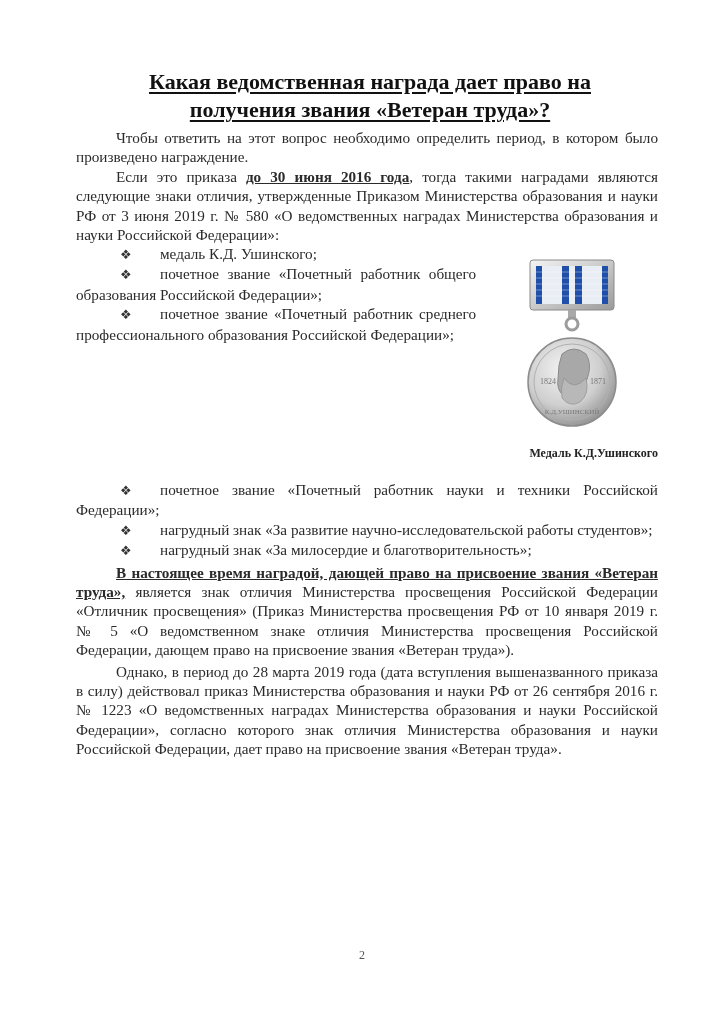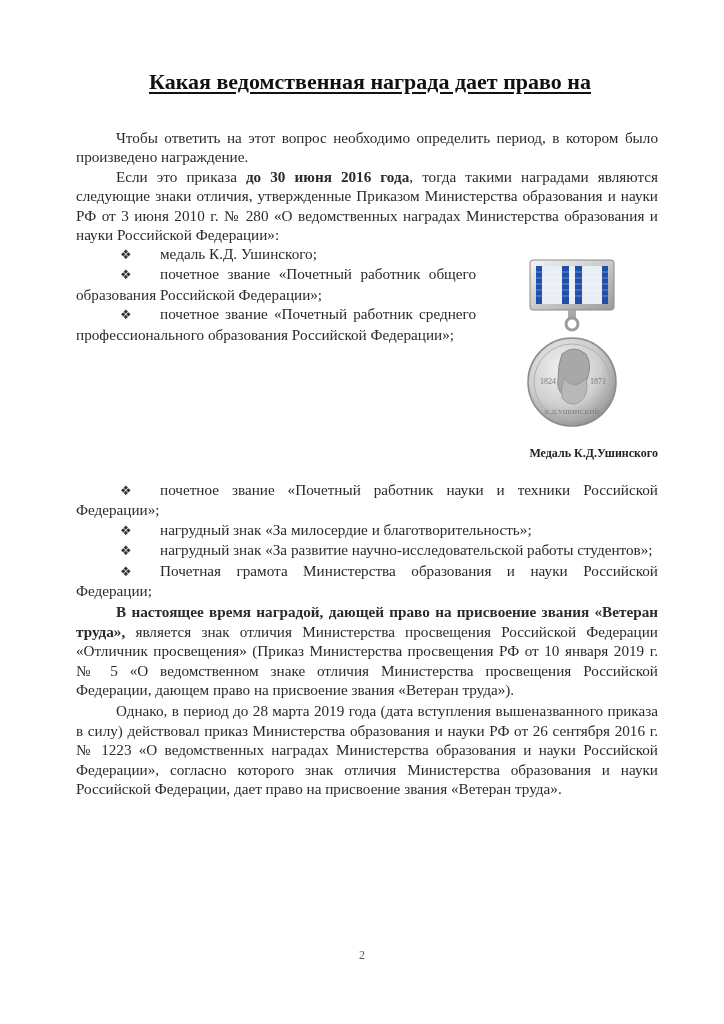--- a/index.html
+++ b/index.html
@@ -14,21 +14,21 @@
       position: absolute; left: 80px; width: 580px; top: 68px;
       text-align: center; font-weight: bold; font-size: 22px; line-height: 28px;
       color: #111;
     }
     .title span { text-decoration: underline; text-decoration-thickness: 2px; text-underline-offset: 3px; }
     .text {
       position: absolute; left: 76px; width: 582px;
       font-size: 15.2px; line-height: 19.4px; text-align: justify; color: #2a2a2a;
     }
     .p { margin: 0; text-indent: 40px; }
-    .bold-u { font-weight: bold; }
+    .bold-u { font-weight: bold; text-decoration: underline; }
     .narrow { width: 400px; }
     .bullet-item { margin: 0; text-indent: 44px; text-align: justify; }
     .bullet { display: inline-block; width: 40px; text-indent: 0; font-size: 13px; color: #333; }
     .figure {
       position: absolute; left: 492px; top: 254px; width: 166px; height: 210px;
     }
     .caption {
       position: absolute; left: 0; top: 192px; width: 166px; text-align: right;
       font-weight: bold; font-size: 12px; color: #222;
     }
@@ -37,25 +37,26 @@
       font-size: 12px; color: #555;
     }
   </style>
 </head>
 <body>
 
 <div class="page">
 
   <div class="title">
     <span>Какая ведомственная награда дает право на</span><br>
+    <span>получения звания «Ветеран труда»?</span>
   </div>
 
   <div class="text" style="top:128px;">
     <p class="p">Чтобы ответить на этот вопрос необходимо определить период, в котором было произведено награждение.</p>
-    <p class="p"><span>Если это приказа </span><span class="bold-u">до 30 июня 2016 года</span><span>, тогда такими наградами являются следующие знаки отличия, утвержденные Приказом Министерства образования и науки РФ от 3 июня 2010 г. № 280 «О ведомственных наградах Министерства образования и науки Российской Федерации»:</span></p>
+    <p class="p"><span>Если это приказа </span><span class="bold-u">до 30 июня 2016 года</span><span>, тогда такими наградами являются следующие знаки отличия, утвержденные Приказом Министерства образования и науки РФ от 3 июня 2019 г. № 580 «О ведомственных наградах Министерства образования и науки Российской Федерации»:</span></p>
   </div>
 
   <div class="text narrow" style="top:244px;">
     <p class="bullet-item" style="text-indent:44px"><span class="bullet">❖</span><span>медаль К.Д. Ушинского;</span></p>
     <p class="bullet-item"><span class="bullet">❖</span><span>почетное звание «Почетный работник общего образования Российской Федерации»;</span></p>
     <p class="bullet-item"><span class="bullet">❖</span><span>почетное звание «Почетный работник среднего профессионального образования Российской Федерации»;</span></p>
   </div>
 
   <div class="figure">
     <svg width="166" height="185" viewBox="0 0 166 185">
@@ -96,23 +97,22 @@
       <path d="M72 124 q10 14 22 0 q4 16 -6 24 q-10 6 -18 -4 q-2 -10 2 -20z" fill="#b8b8b8" stroke="#8a8a8a" stroke-width="0.6"></path>
       <text x="48" y="130" font-size="8" fill="#777" font-family="Liberation Serif, serif">1824</text>
       <text x="98" y="130" font-size="8" fill="#777" font-family="Liberation Serif, serif">1871</text>
       <text x="80" y="160" font-size="7" fill="#777" text-anchor="middle" font-family="Liberation Serif, serif">К.Д.УШИНСКИЙ</text>
     </svg>
     <div class="caption">Медаль К.Д.Ушинского</div>
   </div>
 
   <div class="text" style="top:480px;">
     <p class="bullet-item"><span class="bullet">❖</span><span>почетное звание «Почетный работник науки и техники Российской Федерации»;</span></p>
+    <p class="bullet-item"><span class="bullet">❖</span><span>нагрудный знак «За развитие научно-исследовательской работы студентов»;</span></p>
     <p class="bullet-item"><span class="bullet">❖</span><span>нагрудный знак «За милосердие и благотворительность»;</span></p>
-    <p class="bullet-item"><span class="bullet">❖</span><span>нагрудный знак «За развитие научно-исследовательской работы студентов»;</span></p>
-    <p class="bullet-item"><span class="bullet">❖</span><span>Почетная грамота Министерства образования и науки Российской Федерации;</span></p>
 
     <p class="p" style="margin-top:2px;"><span class="bold-u">В настоящее время наградой, дающей право на присвоение звания «Ветеран труда»,</span><span> является знак отличия Министерства просвещения Российской Федерации «Отличник просвещения» (Приказ Министерства просвещения РФ от 10 января 2019 г. № 5 «О ведомственном знаке отличия Министерства просвещения Российской Федерации, дающем право на присвоение звания «Ветеран труда»).</span></p>
 
     <p class="p" style="margin-top:2px;">Однако, в период до 28 марта 2019 года (дата вступления вышеназванного приказа в силу) действовал приказ Министерства образования и науки РФ от 26 сентября 2016 г. № 1223 «О ведомственных наградах Министерства образования и науки Российской Федерации», согласно которого знак отличия Министерства образования и науки Российской Федерации, дает право на присвоение звания «Ветеран труда».</p>
   </div>
 
   <div class="page-number">2</div>
 </div>
 
 </body></html>

